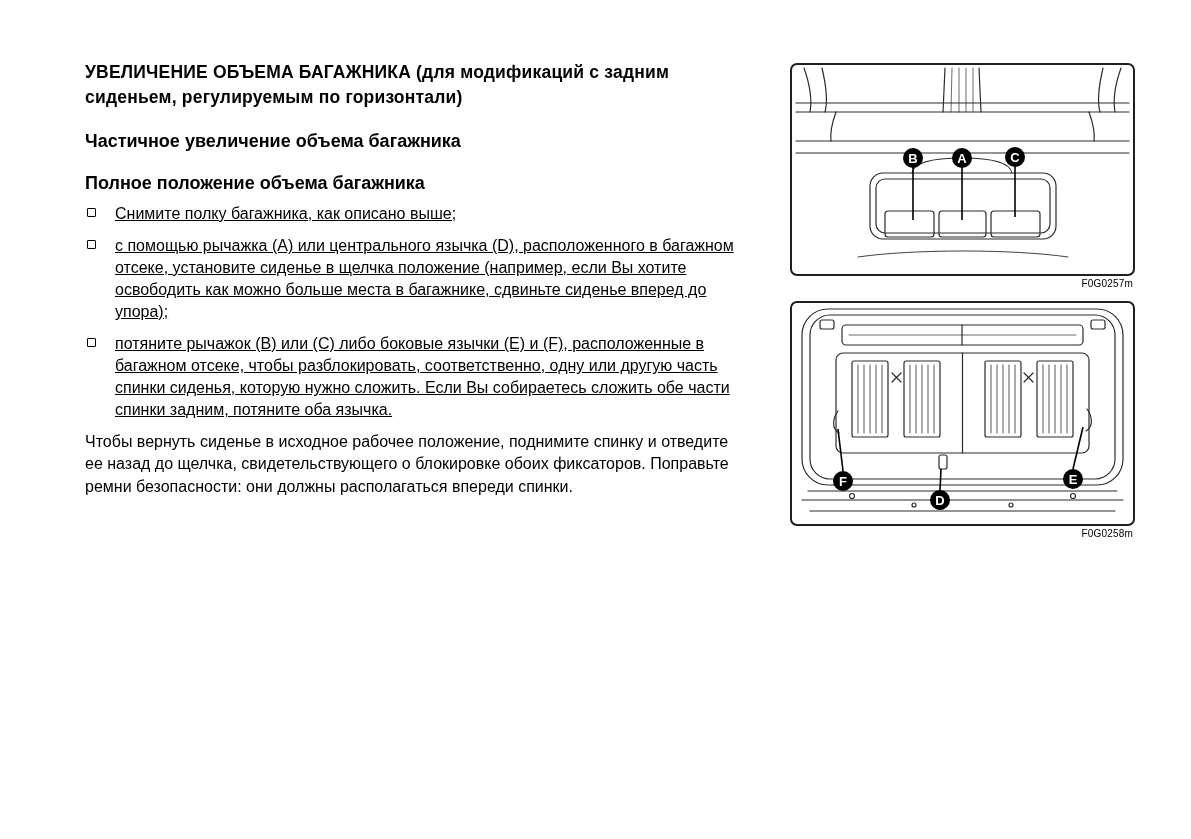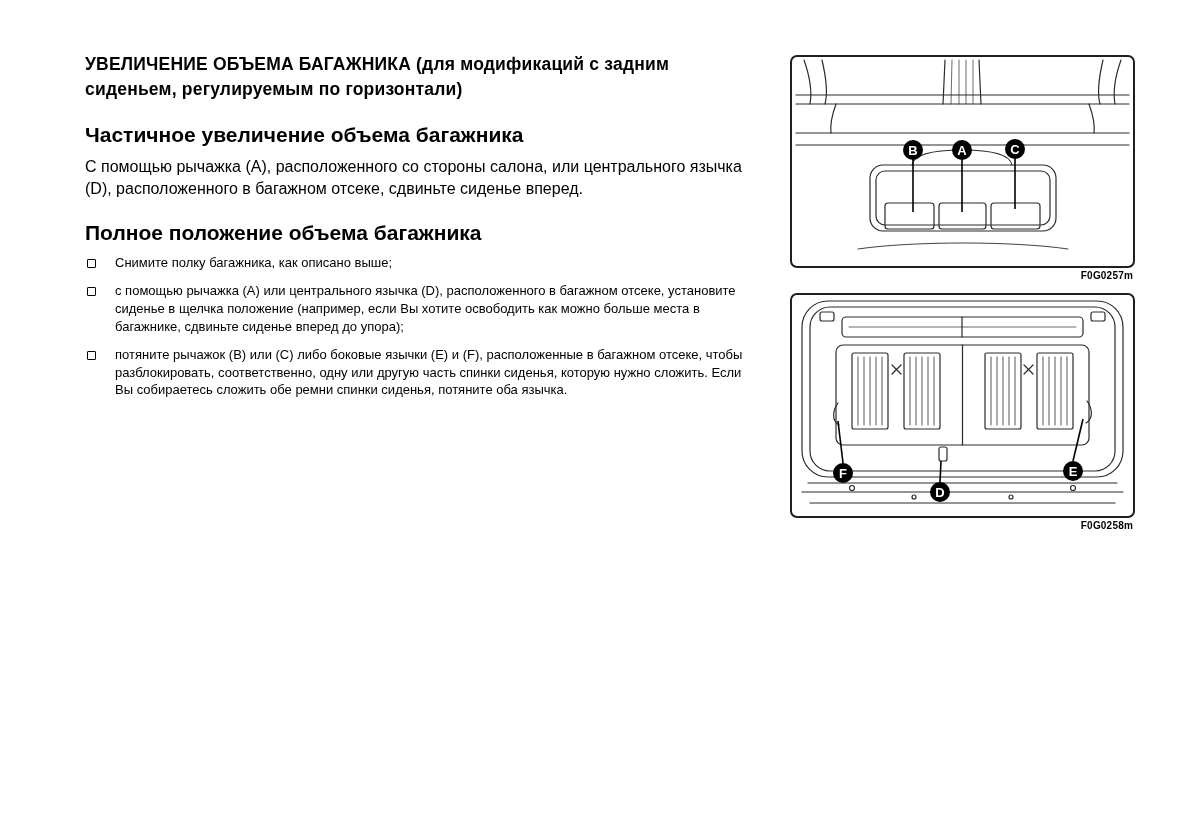--- a/index.html
+++ b/index.html
@@ -4,48 +4,50 @@
 <style>
   * { margin:0; padding:0; box-sizing:border-box; }
   html,body { background:#ffffff; }
   .page {
     position:relative;
     width:1191px; height:666px;
     background:#ffffff;
     font-family:"Liberation Sans", sans-serif;
     color:#000000;
     overflow:hidden;
+    margin-top:8px;
   }
   .text-col {
     position:absolute;
     left:85px; top:52px; width:662px;
   }
   .title {
     font-size:17.5px;
     font-weight:bold;
     line-height:1.42;
     letter-spacing:0.2px;
   }
   .section-heading {
-    font-size:21px;
+    font-size:18px;
     font-weight:bold;
     margin-top:21px;
     margin-bottom:9px;
   }
   .body-text {
     font-size:16px;
     line-height:1.38;
   }
   ul.bullets { list-style:none; margin-top:4px; }
   ul.bullets li {
     position:relative;
     padding-left:30px;
-    font-size:13px;
+    font-size:16px;
     line-height:1.38;
     margin-bottom:10px;
+    text-decoration:underline;
   }
   .bullet-square {
     position:absolute;
     left:2px; top:5px;
     width:9px; height:9px;
     border:1.7px solid #000;
     border-radius:1px;
     background:#fff;
   }
   .figure {
@@ -61,21 +63,21 @@
     border-radius:7px;
     background:#ffffff;
     overflow:hidden;
   }
   .fig1 .fig-frame { height:213px; }
   .fig2 .fig-frame { height:225px; }
   .fig-svg { display:block; width:100%; height:100%; }
   .fig-code {
     text-align:right;
     font-size:10px;
-    font-weight:bold;
+    font-weight:normal;
     margin-top:2px;
     padding-right:2px;
     letter-spacing:0.2px;
   }
   .callout-text {
     fill:#ffffff;
     font-family:"Liberation Sans", sans-serif;
     font-size:13px;
     font-weight:bold;
     text-anchor:middle;
@@ -84,38 +86,38 @@
 </head>
 <body>
 
 <div class="page">
 
   <div class="text-col">
 
     <h1 class="title">УВЕЛИЧЕНИЕ ОБЪЕМА БАГАЖНИКА (для модификаций с задним сиденьем, регулируемым по горизонтали)</h1>
 
     <h2 class="section-heading">Частичное увеличение объема багажника</h2>
-    <p class="body-text">С помощью рычажка (А), расположенного со стороны салона, или центрального язычка (D), расположенного в багажном отсеке, сдвиньте сиденье вперед.</p>
 
     <h2 class="section-heading">Полное положение объема багажника</h2>
     <ul class="bullets">
       <li>
         <span class="bullet-square"></span>
         <span>Снимите полку багажника, как описано выше;</span>
       </li>
       <li>
         <span class="bullet-square"></span>
         <span>с помощью рычажка (A) или центрального язычка (D), расположенного в багажном отсеке, установите сиденье в щелчка положение (например, если Вы хотите освободить как можно больше места в багажнике, сдвиньте сиденье вперед до упора);</span>
       </li>
       <li>
         <span class="bullet-square"></span>
-        <span>потяните рычажок (B) или (C) либо боковые язычки (E) и (F), расположенные в багажном отсеке, чтобы разблокировать, соответственно, одну или другую часть спинки сиденья, которую нужно сложить. Если Вы собираетесь сложить обе ремни спинки сиденья, потяните оба язычка.</span>
+        <span>потяните рычажок (B) или (C) либо боковые язычки (E) и (F), расположенные в багажном отсеке, чтобы разблокировать, соответственно, одну или другую часть спинки сиденья, которую нужно сложить. Если Вы собираетесь сложить обе части спинки задним, потяните оба язычка.</span>
       </li>
     </ul>
 
+    <p class="body-text">Чтобы вернуть сиденье в исходное рабочее положение, поднимите спинку и отведите ее назад до щелчка, свидетельствующего о блокировке обоих фиксаторов. Поправьте ремни безопасности: они должны располагаться впереди спинки.</p>
 
   </div>
 
   <figure class="figure fig1">
     <div class="fig-frame">
       <svg class="fig-svg" viewBox="0 0 341 209" preserveAspectRatio="none">
         <g stroke="#2b2b2b" stroke-width="1.2" fill="none" stroke-linecap="round">
 
           <line x1="4" y1="38" x2="337" y2="38"></line>
           <line x1="4" y1="47" x2="337" y2="47"></line>

